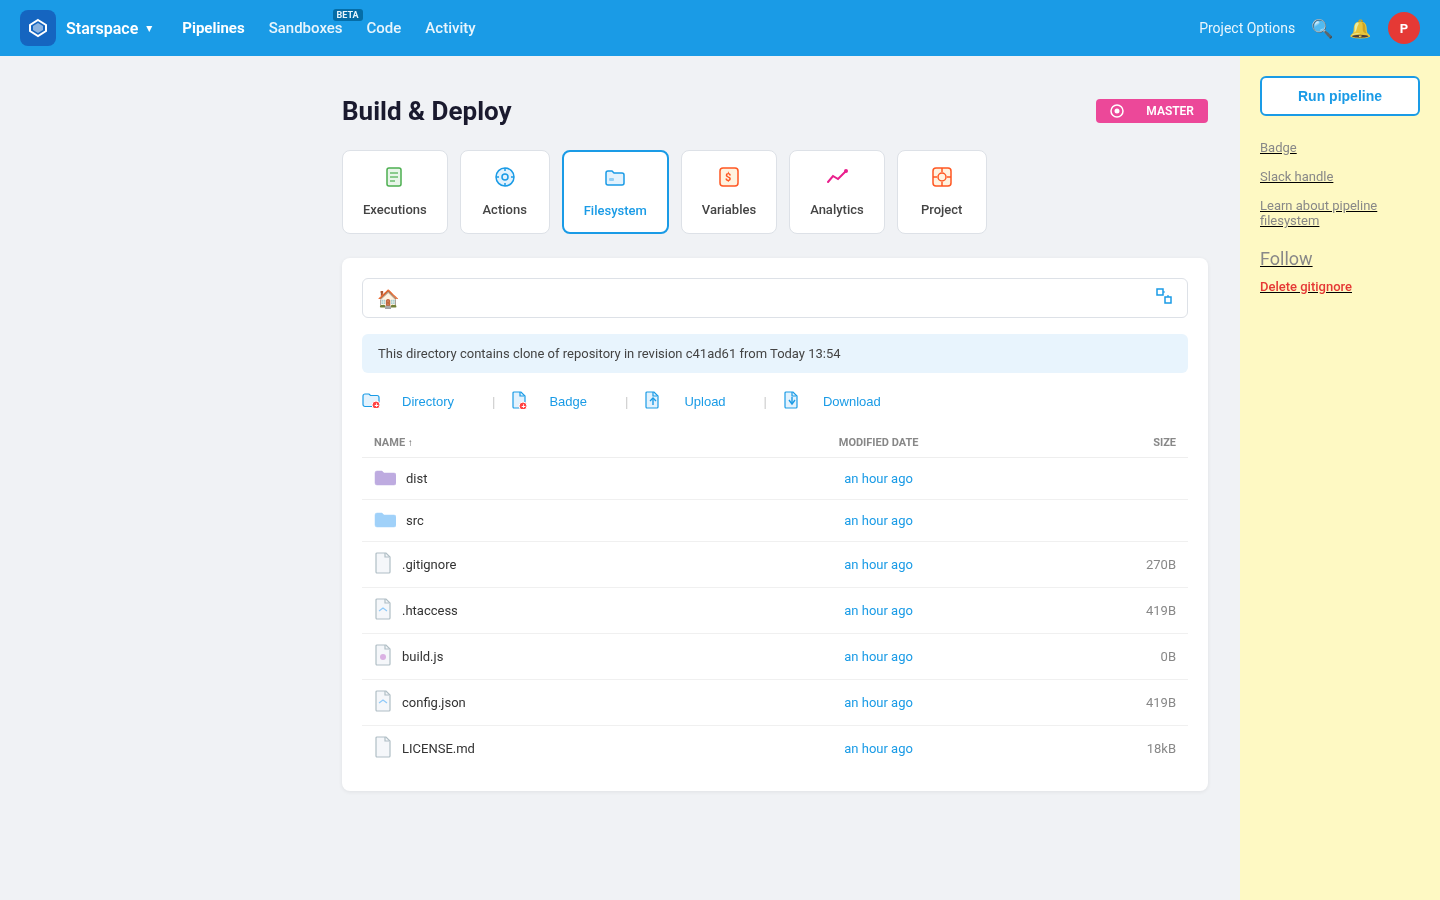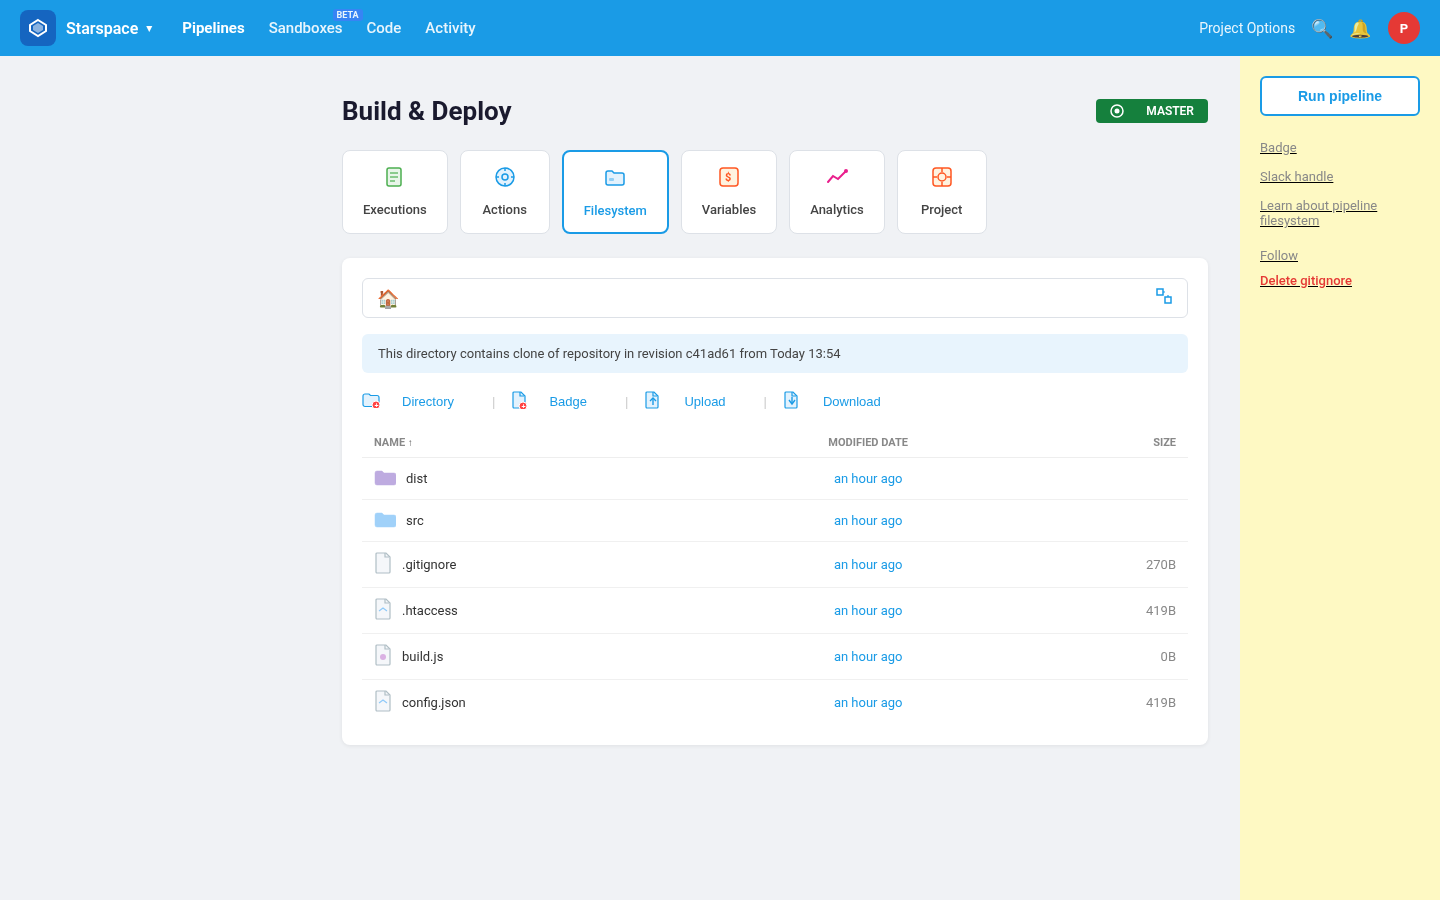--- a/index.html
+++ b/index.html
@@ -25,21 +25,21 @@
     .nav-brand {
       color: white; font-size: 16px; font-weight: 600; margin-right: 8px;
     }
     .nav-brand-arrow { color: white; font-size: 12px; margin-right: 30px; }
     .nav-links { display: flex; align-items: center; gap: 24px; flex: 1; }
     .nav-link { color: white; text-decoration: none; font-size: 15px; font-weight: 500; opacity: 0.9; cursor: pointer; }
     .nav-link.active { color: white; font-weight: 700; opacity: 1; }
     .nav-link-beta { position: relative; }
     .beta-badge {
       position: absolute; top: -10px; right: -20px;
-      background: #3b82f6; color: white; font-size: 9px; font-weight: 700;
+      background: #0369a1; color: white; font-size: 9px; font-weight: 700;
       padding: 1px 4px; border-radius: 3px;
     }
     .nav-right { display: flex; align-items: center; gap: 16px; }
     .nav-project-options { color: white; font-size: 14px; opacity: 0.9; cursor: pointer; }
     .nav-icon { color: white; font-size: 18px; cursor: pointer; opacity: 0.9; }
     .nav-avatar {
       width: 32px; height: 32px; border-radius: 50%;
       background: #e53935; color: white;
       display: flex; align-items: center; justify-content: center;
       font-size: 13px; font-weight: 700; cursor: pointer;
@@ -47,21 +47,21 @@
 
     
     .layout { display: flex; margin-top: 56px; min-height: 844px; }
     .sidebar-left { width: 310px; background: #f0f2f5; flex-shrink: 0; }
     .main { flex: 1; padding: 40px 32px; background: #f0f2f5; }
     .sidebar-right { width: 200px; background: #fef9c3; padding: 20px 20px; flex-shrink: 0; text-decoration: underline; }
 
     
     .page-title { font-size: 26px; font-weight: 700; color: #1a1a2e; margin-bottom: 24px; display: flex; align-items: center; justify-content: space-between; }
     .master-badge {
-      background: #15803d; color: white; font-size: 12px; font-weight: 600;
+      background: #ec4899; color: white; font-size: 12px; font-weight: 600;
       padding: 5px 14px; border-radius: 4px; display: flex; align-items: center; gap: 22px;
     }
 
     
     .tabs { display: flex; gap: 12px; margin-bottom: 24px; flex-wrap: wrap; }
     .tab {
       border: 1px solid #dde1e7; border-radius: 8px;
       padding: 14px 20px; min-width: 90px;
       display: flex; flex-direction: column; align-items: center; gap: 8px;
       background: white; cursor: pointer; font-size: 13px; color: #444;
@@ -114,21 +114,21 @@
 
     
     .run-pipeline-btn {
       width: 100%; padding: 10px 0; border: 2px solid #1a9be6;
       background: white; color: #1a9be6; border-radius: 6px;
       font-size: 14px; font-weight: 600; cursor: pointer; margin-bottom: 24px;
     }
     .sidebar-links { display: flex; flex-direction: column; gap: 14px; }
     .sidebar-link { font-size: 13px; color: #888; cursor: pointer; text-decoration: none; }
     .sidebar-section { margin-top: 20px; }
-    .sidebar-follow { font-size: 13px; color: #888; cursor: pointer; margin-bottom: 10px; }
+    .sidebar-follow { font-size: 18px; color: #888; cursor: pointer; margin-bottom: 10px; }
     .sidebar-delete { font-size: 13px; color: #e53935; cursor: pointer; font-weight: 500; }
   </style>
 </head>
 <body>
 
 <nav class="navbar">
   <div class="nav-logo">
     <svg width="20" height="20" viewBox="0 0 20 20">
       <polygon points="10,2 18,7 18,13 10,18 2,13 2,7" fill="none" stroke="white" stroke-width="2"></polygon>
       <polygon points="10,5 15,8 15,12 10,15 5,12 5,8" fill="white" opacity="0.5"></polygon>
@@ -358,20 +358,28 @@
             </tr>
             <tr>
               <td><span style="display:inline-block;vertical-align:middle;margin-right:10px;"><svg width="18" height="22" viewBox="0 0 18 22">
                     <path d="M2 2a1 1 0 0 1 1-1h9l4 4v15a1 1 0 0 1-1 1H3a1 1 0 0 1-1-1z" fill="#f5f7fa" stroke="#b0bec5" stroke-width="1.2"></path>
                     <path d="M11 1v4h4" fill="none" stroke="#b0bec5" stroke-width="1.2"></path>
                     <polyline points="5,13 9,10 13,13" fill="none" stroke="#90caf9" stroke-width="1.2"></polyline>
                   </svg></span><span style="vertical-align:middle;">config.json</span></td>
               <td class="modified">an hour ago</td>
               <td class="size">419B</td>
             </tr>
+            <tr>
+              <td><span style="display:inline-block;vertical-align:middle;margin-right:10px;"><svg width="18" height="22" viewBox="0 0 18 22">
+                    <path d="M2 2a1 1 0 0 1 1-1h9l4 4v15a1 1 0 0 1-1 1H3a1 1 0 0 1-1-1z" fill="#f5f7fa" stroke="#b0bec5" stroke-width="1.2"></path>
+                    <path d="M11 1v4h4" fill="none" stroke="#b0bec5" stroke-width="1.2"></path>
+                  </svg></span><span style="vertical-align:middle;">LICENSE.md</span></td>
+              <td class="modified">an hour ago</td>
+              <td class="size">18kB</td>
+            </tr>
           </tbody>
       </table>
     </div>
   </main>
 
   <aside class="sidebar-right">
     <button class="run-pipeline-btn">Run pipeline</button>
     <div class="sidebar-links">
       <a class="sidebar-link">Badge</a>
       <a class="sidebar-link">Slack handle</a>

